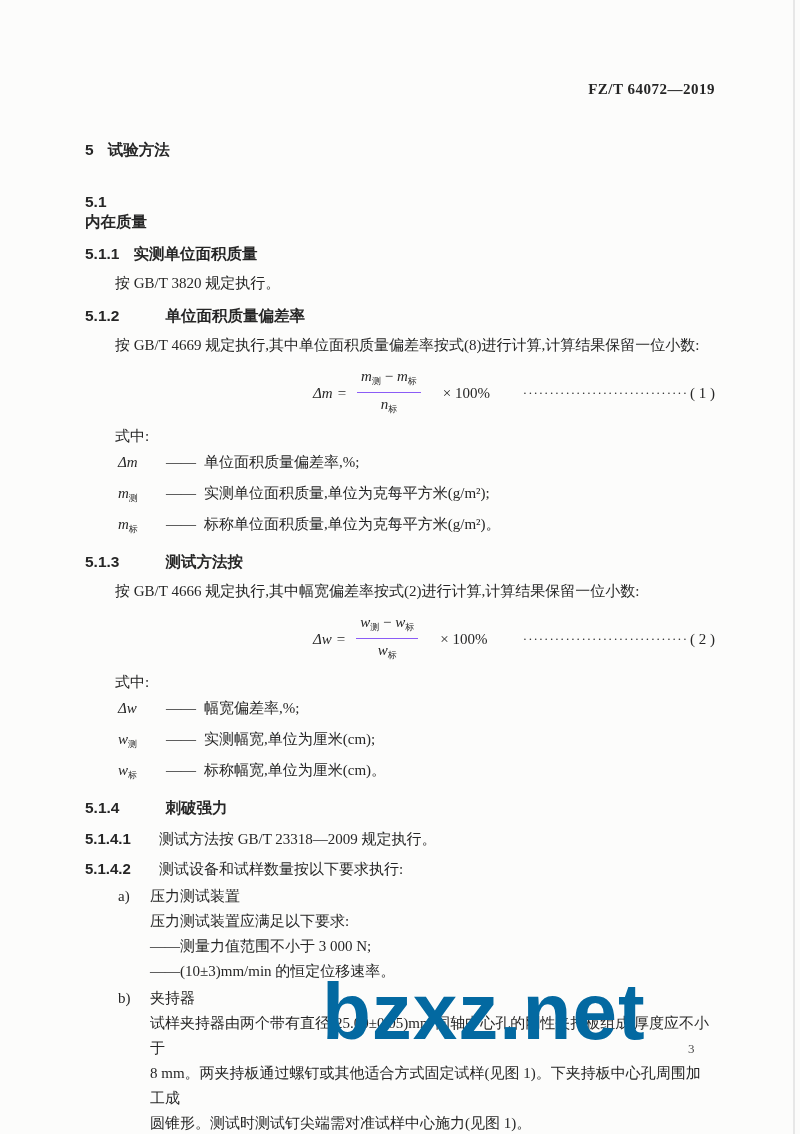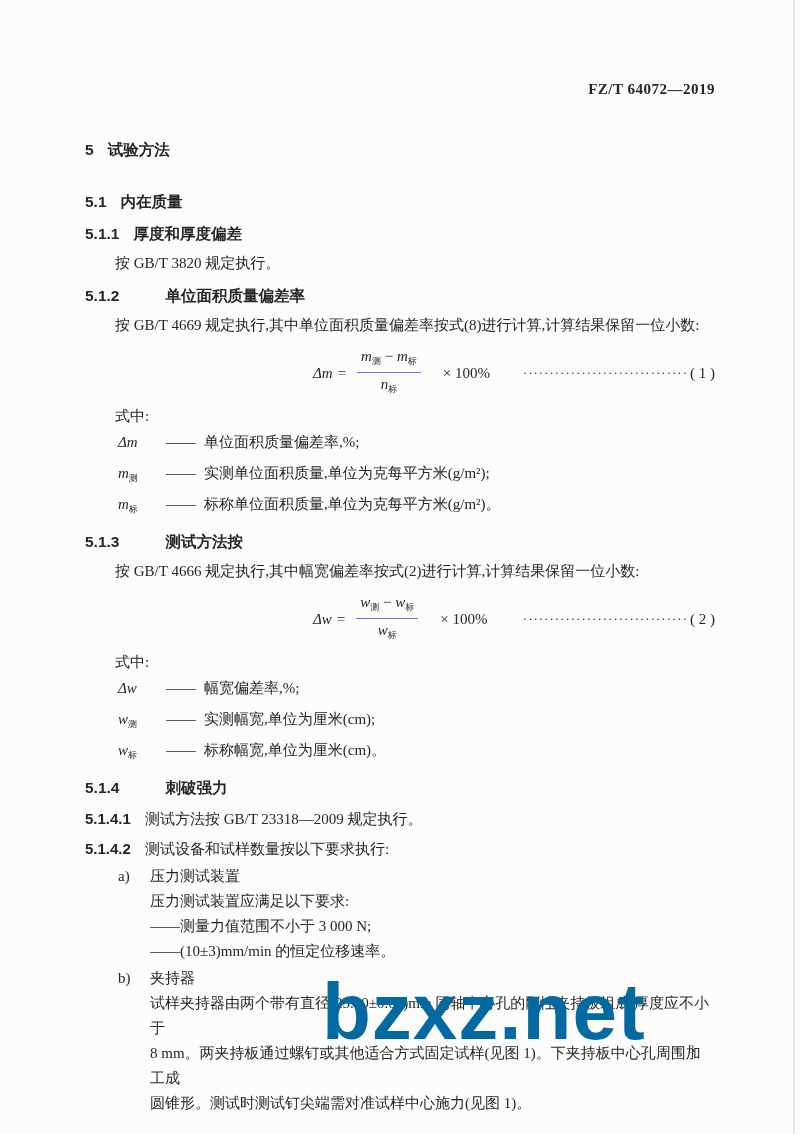--- a/index.html
+++ b/index.html
@@ -34,21 +34,21 @@
   }
   .h-sec{
     font-family:"Liberation Sans","DejaVu Sans",sans-serif;
     font-weight:bold;
     font-size:15.5px;
     line-height:20px;
     display:flex;
   }
   .h-sec .num{margin-right:14px;}
   .mt-s5{margin-top:42px;}
-  .mt-s51{margin-top:32px;}
+  .mt-s51{margin-top:32px;flex-direction:column;}
   .mt-s511{margin-top:12px;}
   .body-line{padding-left:30px;margin-top:6px;}
   .mt-sec{margin-top:10px;gap:32px;}
   .formula-row{
     display:flex;align-items:center;
     padding-left:228px;
     margin-top:8px;
     min-height:48px;
   }
   .math{font-style:italic;font-family:"Liberation Serif","DejaVu Serif",serif;}
@@ -68,21 +68,21 @@
     margin-left:28px;
   }
   .f-label{white-space:nowrap;margin-left:2px;}
   .where{padding-left:30px;margin-top:4px;}
   .term{display:flex;padding-left:33px;line-height:26px;}
   .term .sym{min-width:46px;}
   .term .dash{margin:0 8px 0 2px;}
   .clause{display:flex;margin-top:4px;line-height:26px;}
   .clause .cnum{
     font-family:"Liberation Sans","DejaVu Sans",sans-serif;
-    font-weight:bold;margin-right:14px;
+    font-weight:bold;margin-right:28px;
   }
   .list-item{display:flex;padding-left:33px;line-height:25px;margin-top:2px;}
   .list-item .ilabel{min-width:32px;}
   .sub-line{padding-left:65px;line-height:25px;}
   .watermark{
     position:absolute;left:322px;top:972px;
     font-family:"Liberation Sans","DejaVu Sans",sans-serif;
     font-weight:bold;
     font-size:80px;line-height:80px;
     color:#0369a1;letter-spacing:1px;
@@ -108,21 +108,21 @@
       <span>试验方法</span>
     </div>
 
     <div class="h-sec mt-s51">
       <span class="num">5.1</span>
       <span>内在质量</span>
     </div>
 
     <div class="h-sec mt-s511">
       <span class="num">5.1.1</span>
-      <span>厚度和厚度偏差</span>
+      <span>实测单位面积质量</span>
     </div>
     <div class="body-line">按 GB/T 3820 规定执行。</div>
 
     <div class="h-sec mt-sec">
       <span class="num">5.1.2</span>
       <span>单位面积质量偏差率</span>
     </div>
     <div class="body-line">按 GB/T 4669 规定执行,其中单位面积质量偏差率按式(8)进行计算,计算结果保留一位小数:</div>
 
     <div class="formula-row">

